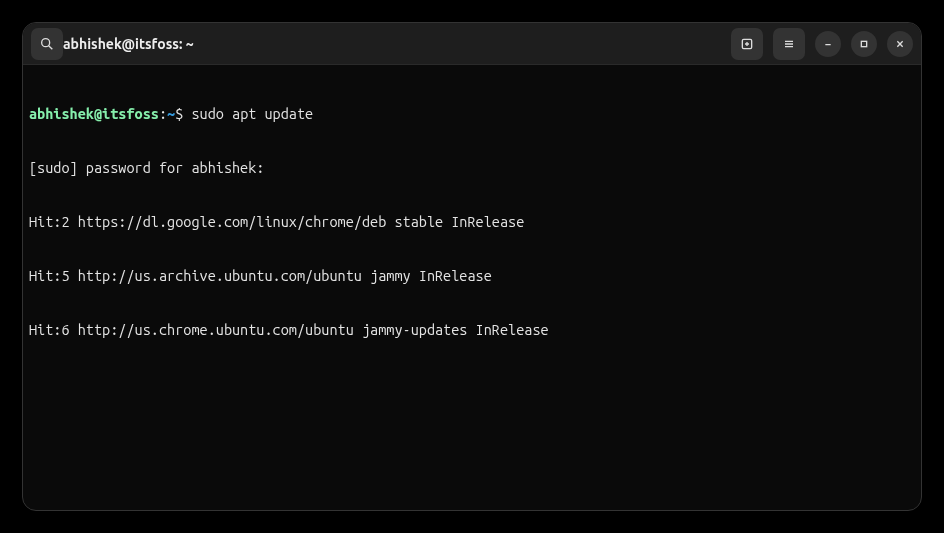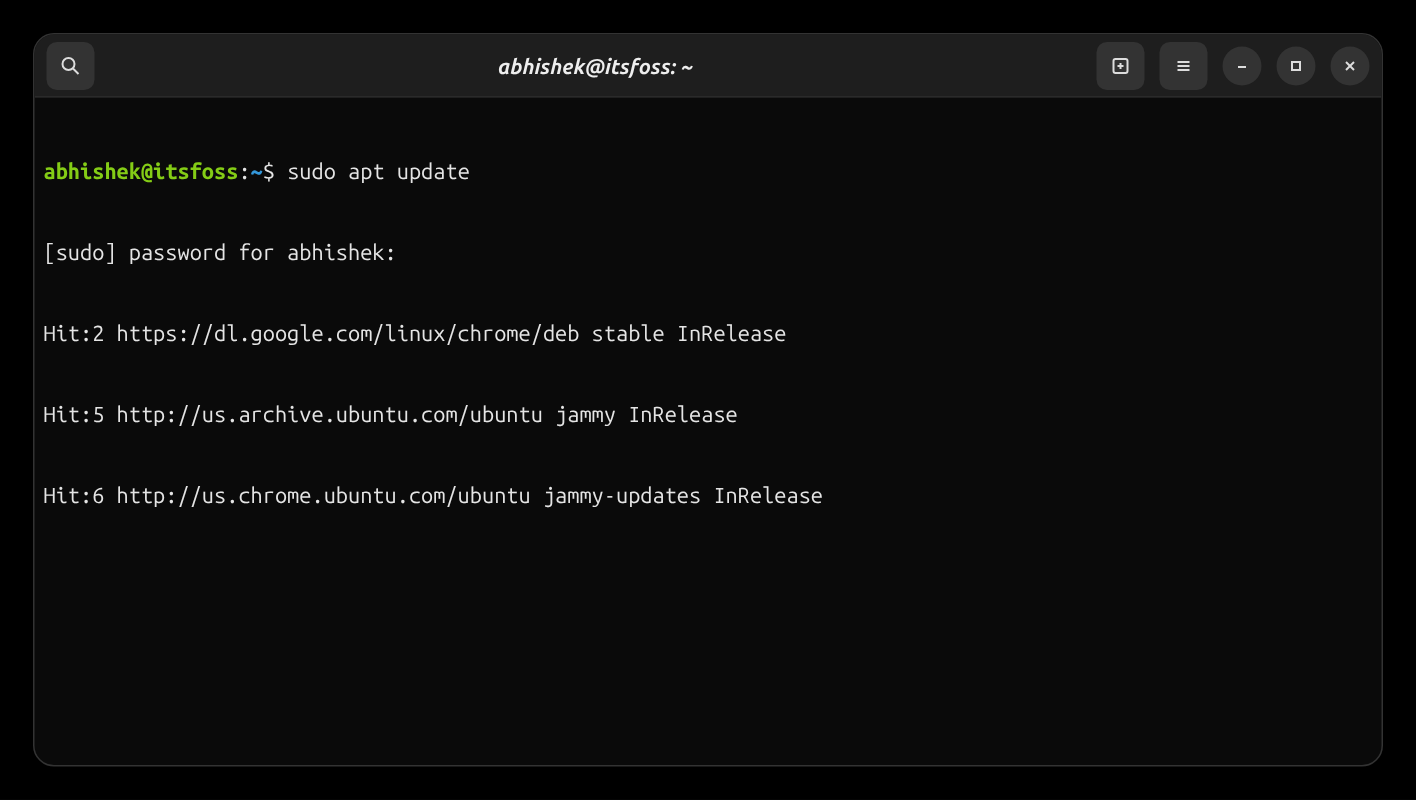--- a/index.html
+++ b/index.html
@@ -20,42 +20,42 @@
     }
     .titlebar {
       background: #1e1e1e;
       height: 42px;
       display: flex;
       align-items: center;
       padding: 0 8px;
       border-bottom: 1px solid #2a2a2a;
     }
     .tb-left { display: flex; gap: 8px; align-items: center; }
-    .tb-center { flex: 1; text-align: center; color: #eee; font-family: Ubuntu, Cantarell, sans-serif; font-size: 14px; font-weight: 600; font-style: italic; }
+    .tb-center { flex: 1; color: #eee; font-family: Ubuntu, Cantarell, sans-serif; font-size: 14px; font-weight: 600; }
     .tb-right { display: flex; gap: 10px; align-items: center; }
     .btn {
       width: 32px; height: 32px;
       background: #333;
       border-radius: 7px;
       display: flex; align-items: center; justify-content: center;
       color: #eee;
       font-family: sans-serif;
     }
     .btn.circle { border-radius: 50%; width: 26px; height: 26px; font-size: 12px; }
     .btn svg { width: 16px; height: 16px; stroke: #ddd; fill: none; stroke-width: 2; }
     .terminal {
       padding: 4px 6px;
       font-size: 14.5px;
       line-height: 18px;
       color: #e5e5e5;
       white-space: pre;
       overflow: hidden;
     }
     .tline { white-space: pre; }
-    .prompt-user { color: #84cc16; font-weight: bold; }
+    .prompt-user { color: #86efac; font-weight: bold; }
     .prompt-path { color: #3498db; font-weight: bold; }
     .prompt-sep { color: #e5e5e5; }
   </style>
 </head>
 <body>
 
 <div class="window">
   <div class="titlebar">
     <div class="tb-left">
       <div class="btn">

